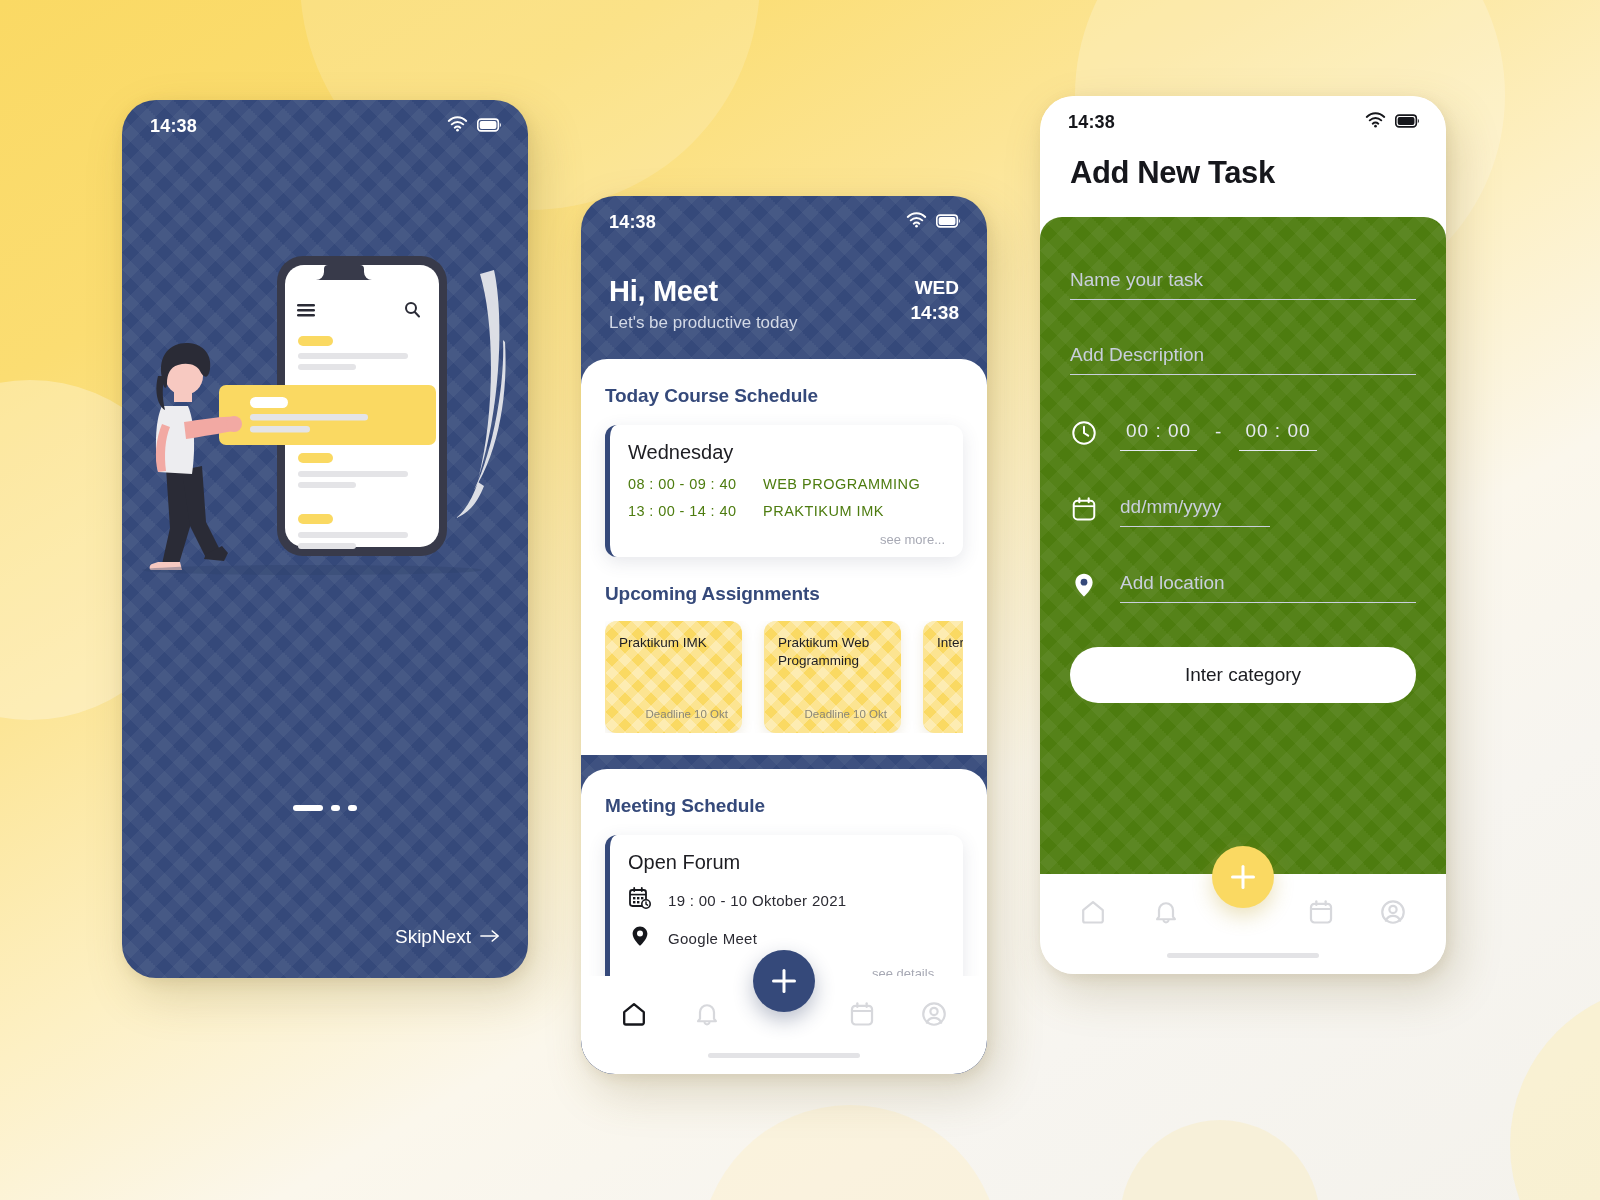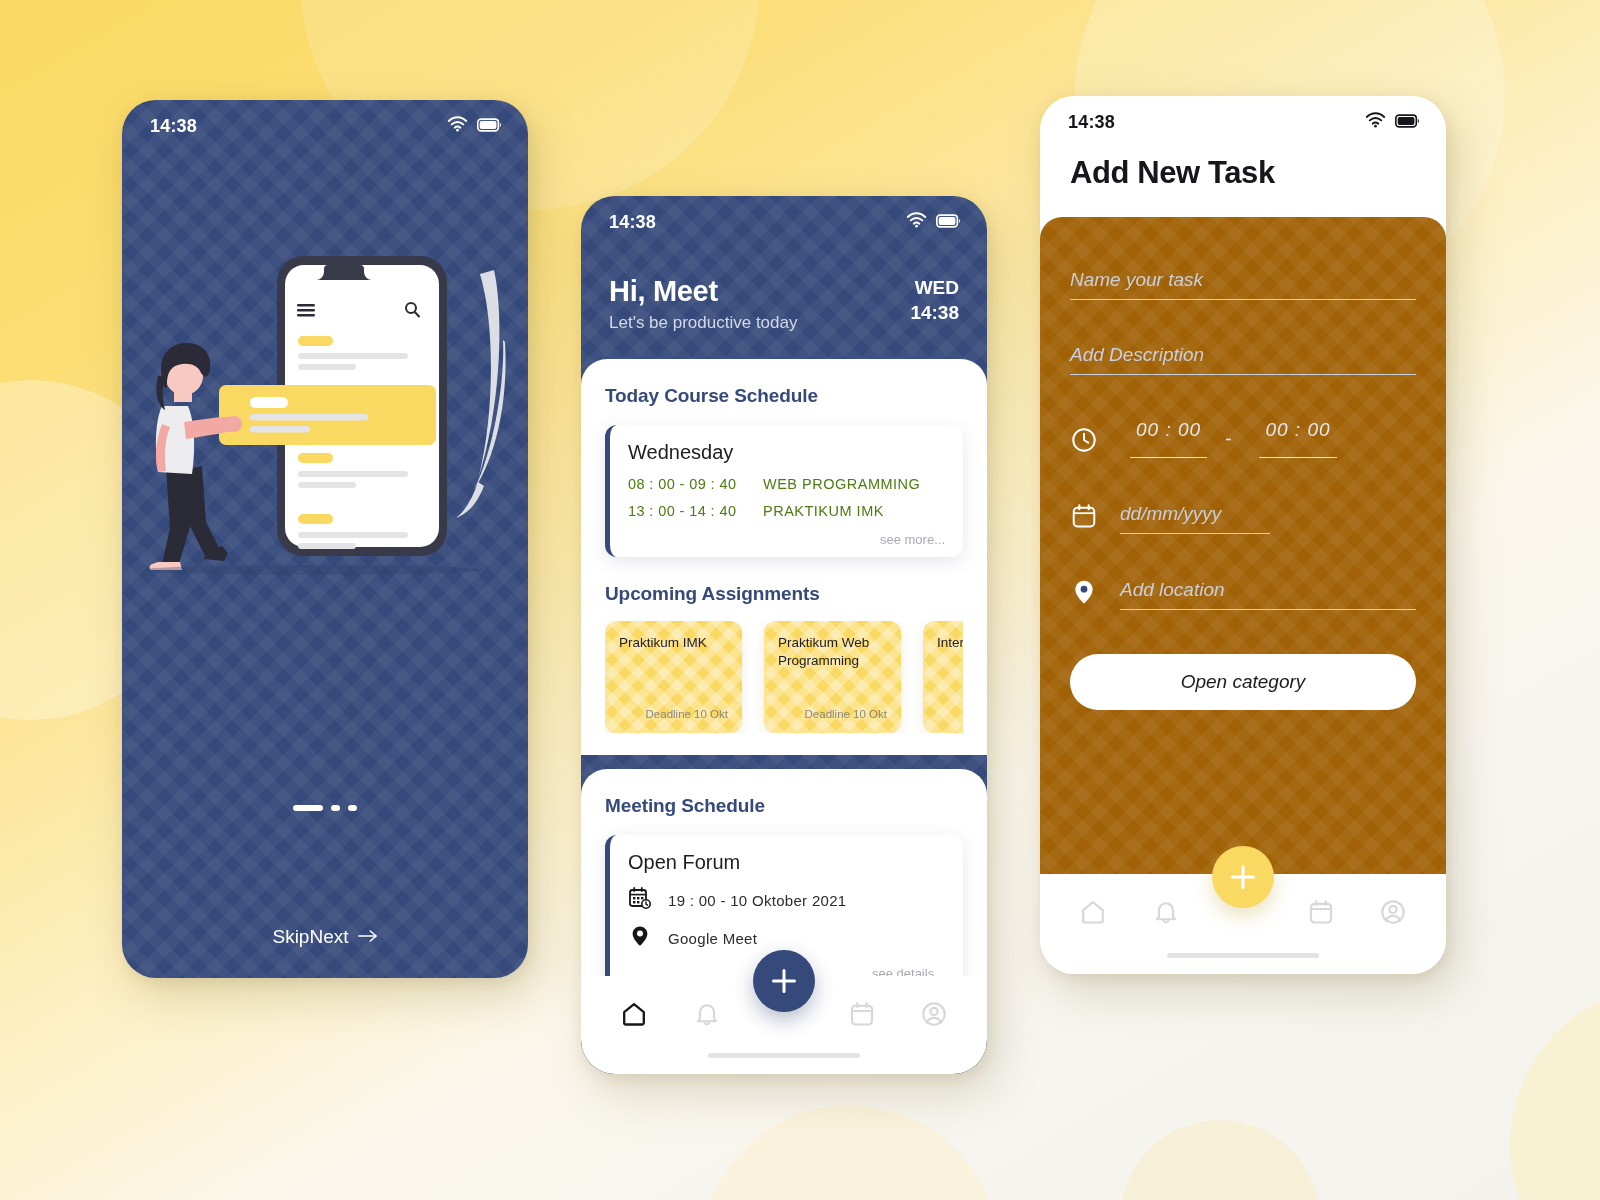--- a/index.html
+++ b/index.html
@@ -103,21 +103,21 @@
     letter-spacing: -0.4px;
   }
   .dash-group {
     position: absolute; left: 0; right: 0; top: 705px;
     display: flex; align-items: center; justify-content: center; gap: 8px;
   }
   .dash-long { width: 30px; height: 6px; border-radius: 3px; background: #FFFFFF; }
   .dash-dot  { width: 9px;  height: 6px; border-radius: 3px; background: #FFFFFF; }
   .footer-row {
     position: absolute; left: 0; right: 0; bottom: 30px;
-    display: flex; align-items: center; justify-content: center;
+    display: flex; align-items: center; justify-content: flex-end;
     padding: 0 28px;
     color: #FFFFFF; font-size: 19px;
   }
   .next-btn { display: flex; align-items: center; gap: 9px; }
 
   
   #phone2 .content { position: relative; z-index: 2; height: 100%; }
   .greet {
     display: flex; align-items: flex-start; justify-content: space-between;
     padding: 42px 28px 0 28px; color: #FFFFFF;
@@ -212,42 +212,41 @@
   #phone3 .top-white {
     position: relative; z-index: 3; background: #FFFFFF;
     border-radius: 34px 34px 0 0; padding-bottom: 26px;
   }
   .page-title {
     padding: 22px 30px 0 30px;
     font-size: 31px; font-weight: bold; color: #16171C; letter-spacing: -0.4px;
   }
   .form-panel {
     position: relative;
-    background: #a16207;
+    background: #4d7c0f;
     border-radius: 22px 22px 0 0;
     height: 704px;
     overflow: hidden;
-    font-style: italic;
   }
   .form-inner { position: relative; z-index: 2; padding: 52px 30px 0 30px; }
   .field {
     display: flex; align-items: flex-end; gap: 22px;
     margin-bottom: 44px;
   }
   .field-icon { width: 28px; height: 28px; flex: 0 0 28px; margin-bottom: 4px; }
   .field-line {
     flex: 1; border-bottom: 1.6px solid #C9CFDD;
     padding-bottom: 8px;
     color: #C9CFDD; font-size: 19px;
   }
   .time-group { display: flex; align-items: flex-end; gap: 18px; }
   .time-box {
     border-bottom: 1.6px solid #E4E8F0;
     color: #E4E8F0; font-size: 19px;
-    padding: 0 6px 16px 6px; letter-spacing: 1px; margin-left: 10px;
+    padding: 0 6px 8px 6px; letter-spacing: 1px;
   }
   .time-dash { color: #E4E8F0; font-size: 19px; padding-bottom: 8px; }
   .pill {
     display: flex; align-items: center; justify-content: center;
     height: 56px; border-radius: 30px;
     font-size: 19px;
   }
   .pill.white { background: #FFFFFF; color: #1B1C21; margin-top: 8px; }
   .pill.yellow {
     background: #FAD962; color: #16171C; font-weight: bold;
@@ -608,21 +607,21 @@
           <span class="field-icon">
             <svg width="28" height="28" viewBox="0 0 24 24" fill="none">
               <path d="M12 2.4c-4.1 0-7.4 3.3-7.4 7.4 0 5.6 7.4 12 7.4 12s7.4-6.4 7.4-12c0-4.1-3.3-7.4-7.4-7.4z" fill="#FFFFFF"></path>
               <circle cx="12" cy="9.6" r="2.9" fill="#35497A"></circle>
             </svg>
           </span>
           <div class="field-line">Add location</div>
         </div>
 
         <div class="pill white">
-          <span>Open category</span>
+          <span>Inter category</span>
         </div>
 
 
       </div>
     </div>
 
     <div class="nav3">
       <span class="nav-item">
         <svg width="28" height="28" viewBox="0 0 24 24" fill="none">
           <path d="M3.6 10.4 12 3.6l8.4 6.8v9.1a1.5 1.5 0 0 1-1.5 1.5H5.1a1.5 1.5 0 0 1-1.5-1.5z" stroke="#D7D8DC" stroke-width="1.9" stroke-linejoin="round"></path>

